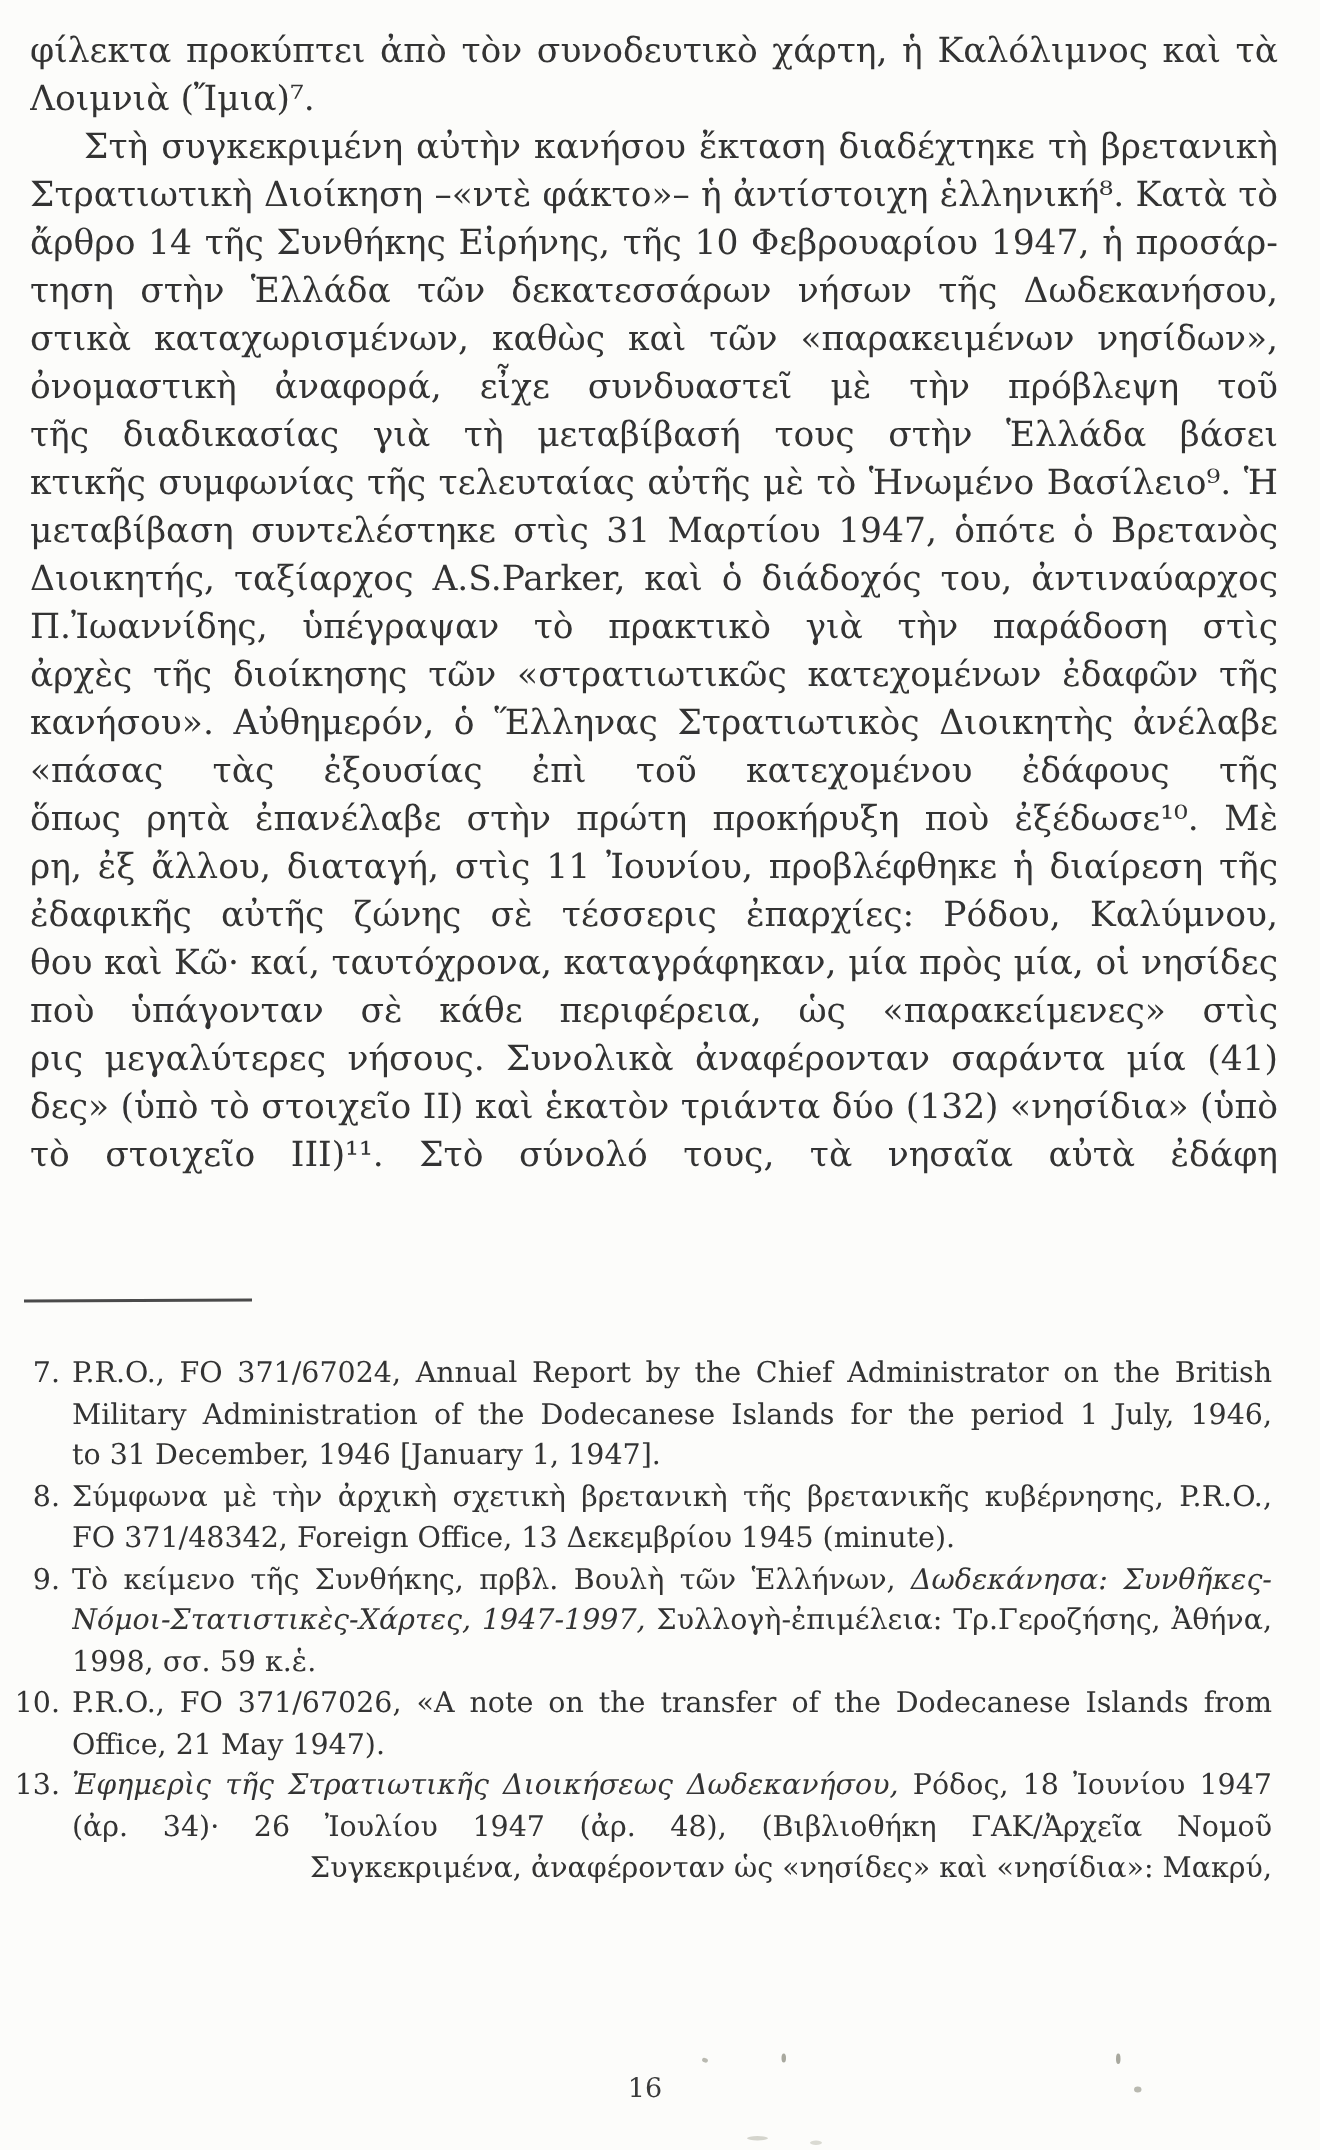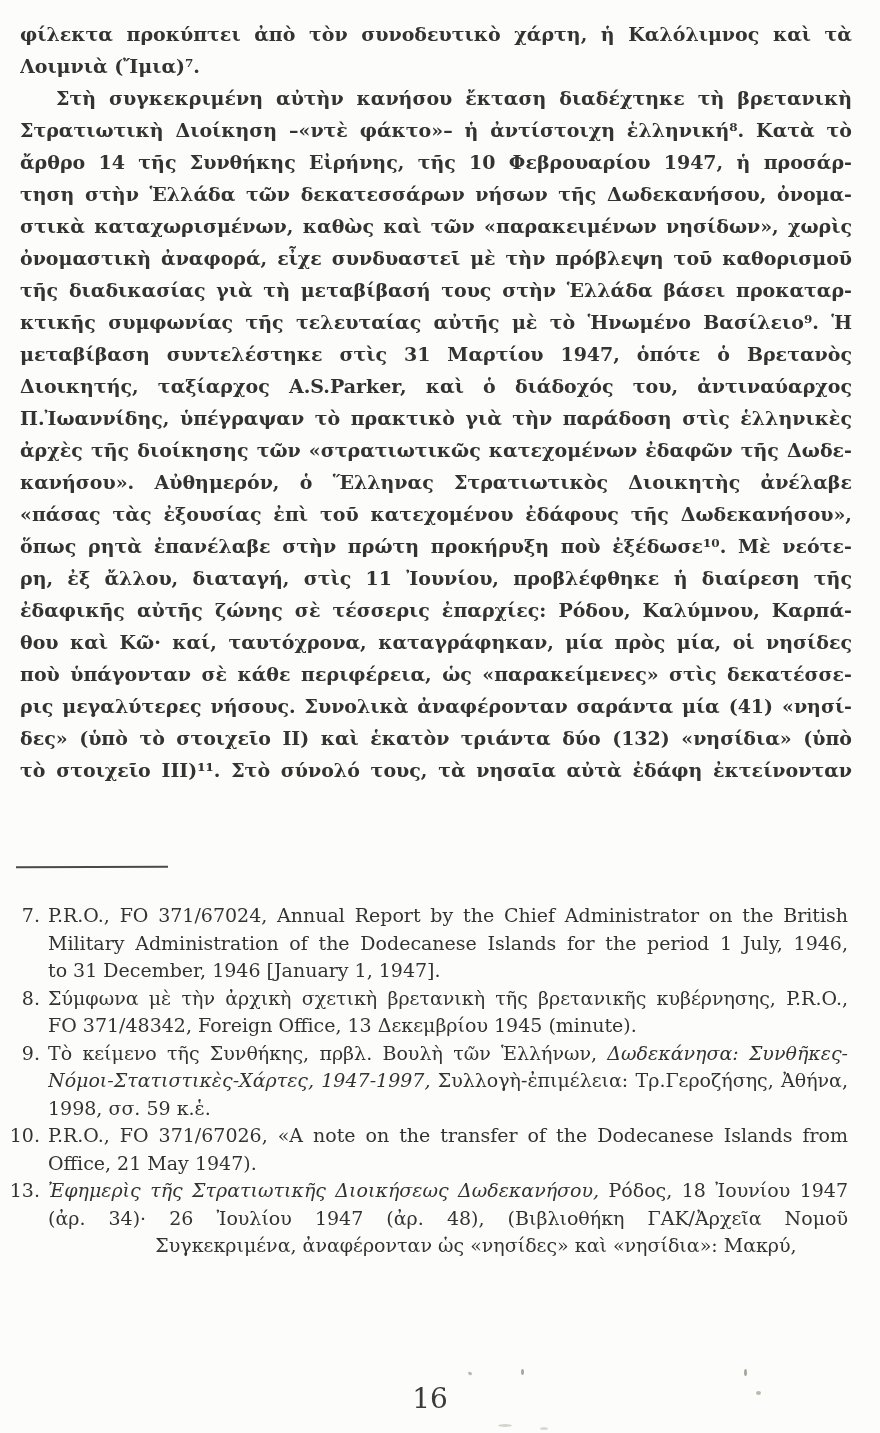--- a/index.html
+++ b/index.html
@@ -11,22 +11,21 @@
     position: relative;
     overflow: hidden;
   }
   .page { position: absolute; inset: 0; }
 
   
   .main-text {
     position: absolute;
     left: 20px; top: 18px;
     width: 832px;
-    font-size: 19px;
-    font-weight: bold;
+    font-size: 23px;
   }
   .tline {
     height: 32px;
     line-height: 32px;
     overflow: hidden;
     text-align: justify;
     text-align-last: justify;
   }
   .tline.pend { text-align: right; text-align-last: left; }
   .tline.indent { padding-left: 36px; }
@@ -55,31 +54,31 @@
     text-align: right;
     line-height: 27.5px;
   }
   .fn-line {
     height: 27.5px;
     line-height: 27.5px;
     overflow: hidden;
     text-align: justify;
     text-align-last: justify;
   }
-  .fn-line.pend { text-align: center; text-align-last: left; }
+  .fn-line.pend { text-align: right; text-align-last: left; }
   .fn-line.cont-indent { padding-left: 56px; }
   .it { font-style: italic; }
 
   
   .pagenum {
     position: absolute;
     top: 1382px; left: 0;
     width: 860px;
     text-align: center;
-    font-size: 28px;
+    font-size: 18px;
     color: #3a3a3a;
   }
 
   
   .speck {
     position: absolute;
     background: #b9b9b0;
     border-radius: 50%;
   }
   .speck.s1 { left: 468px; top: 1372px; width: 4px;  height: 3px; transform: rotate(20deg); }

